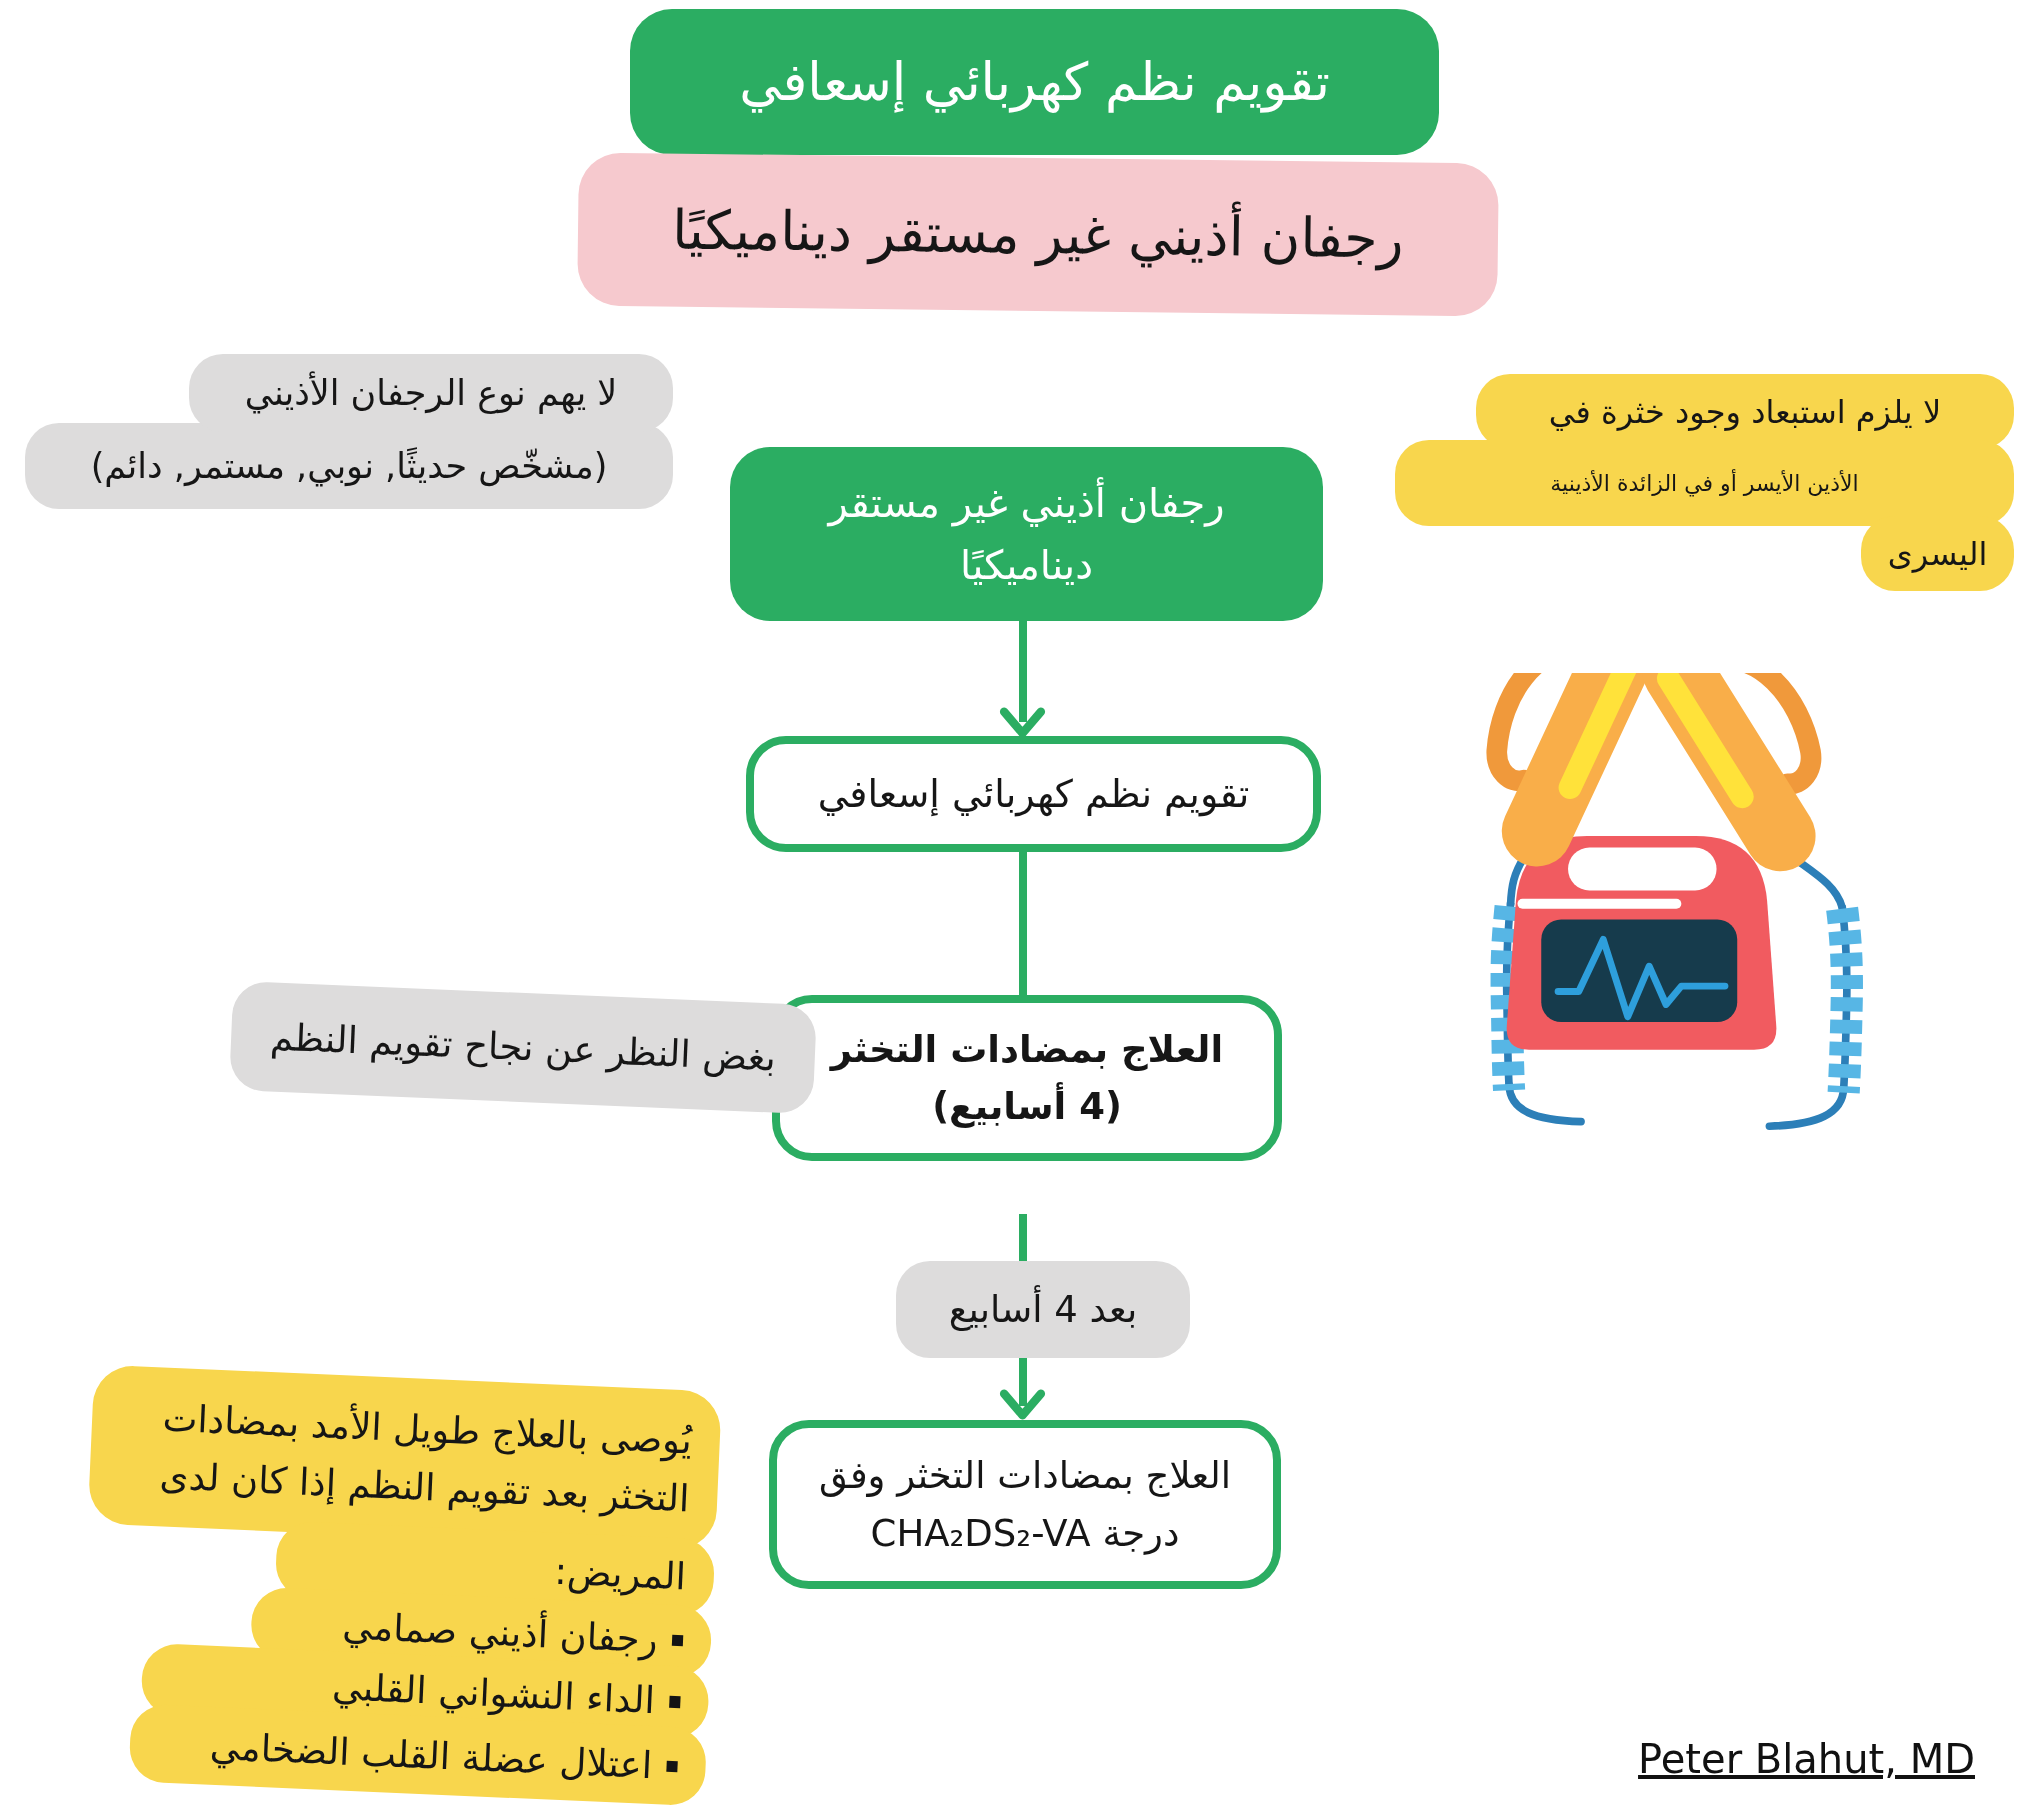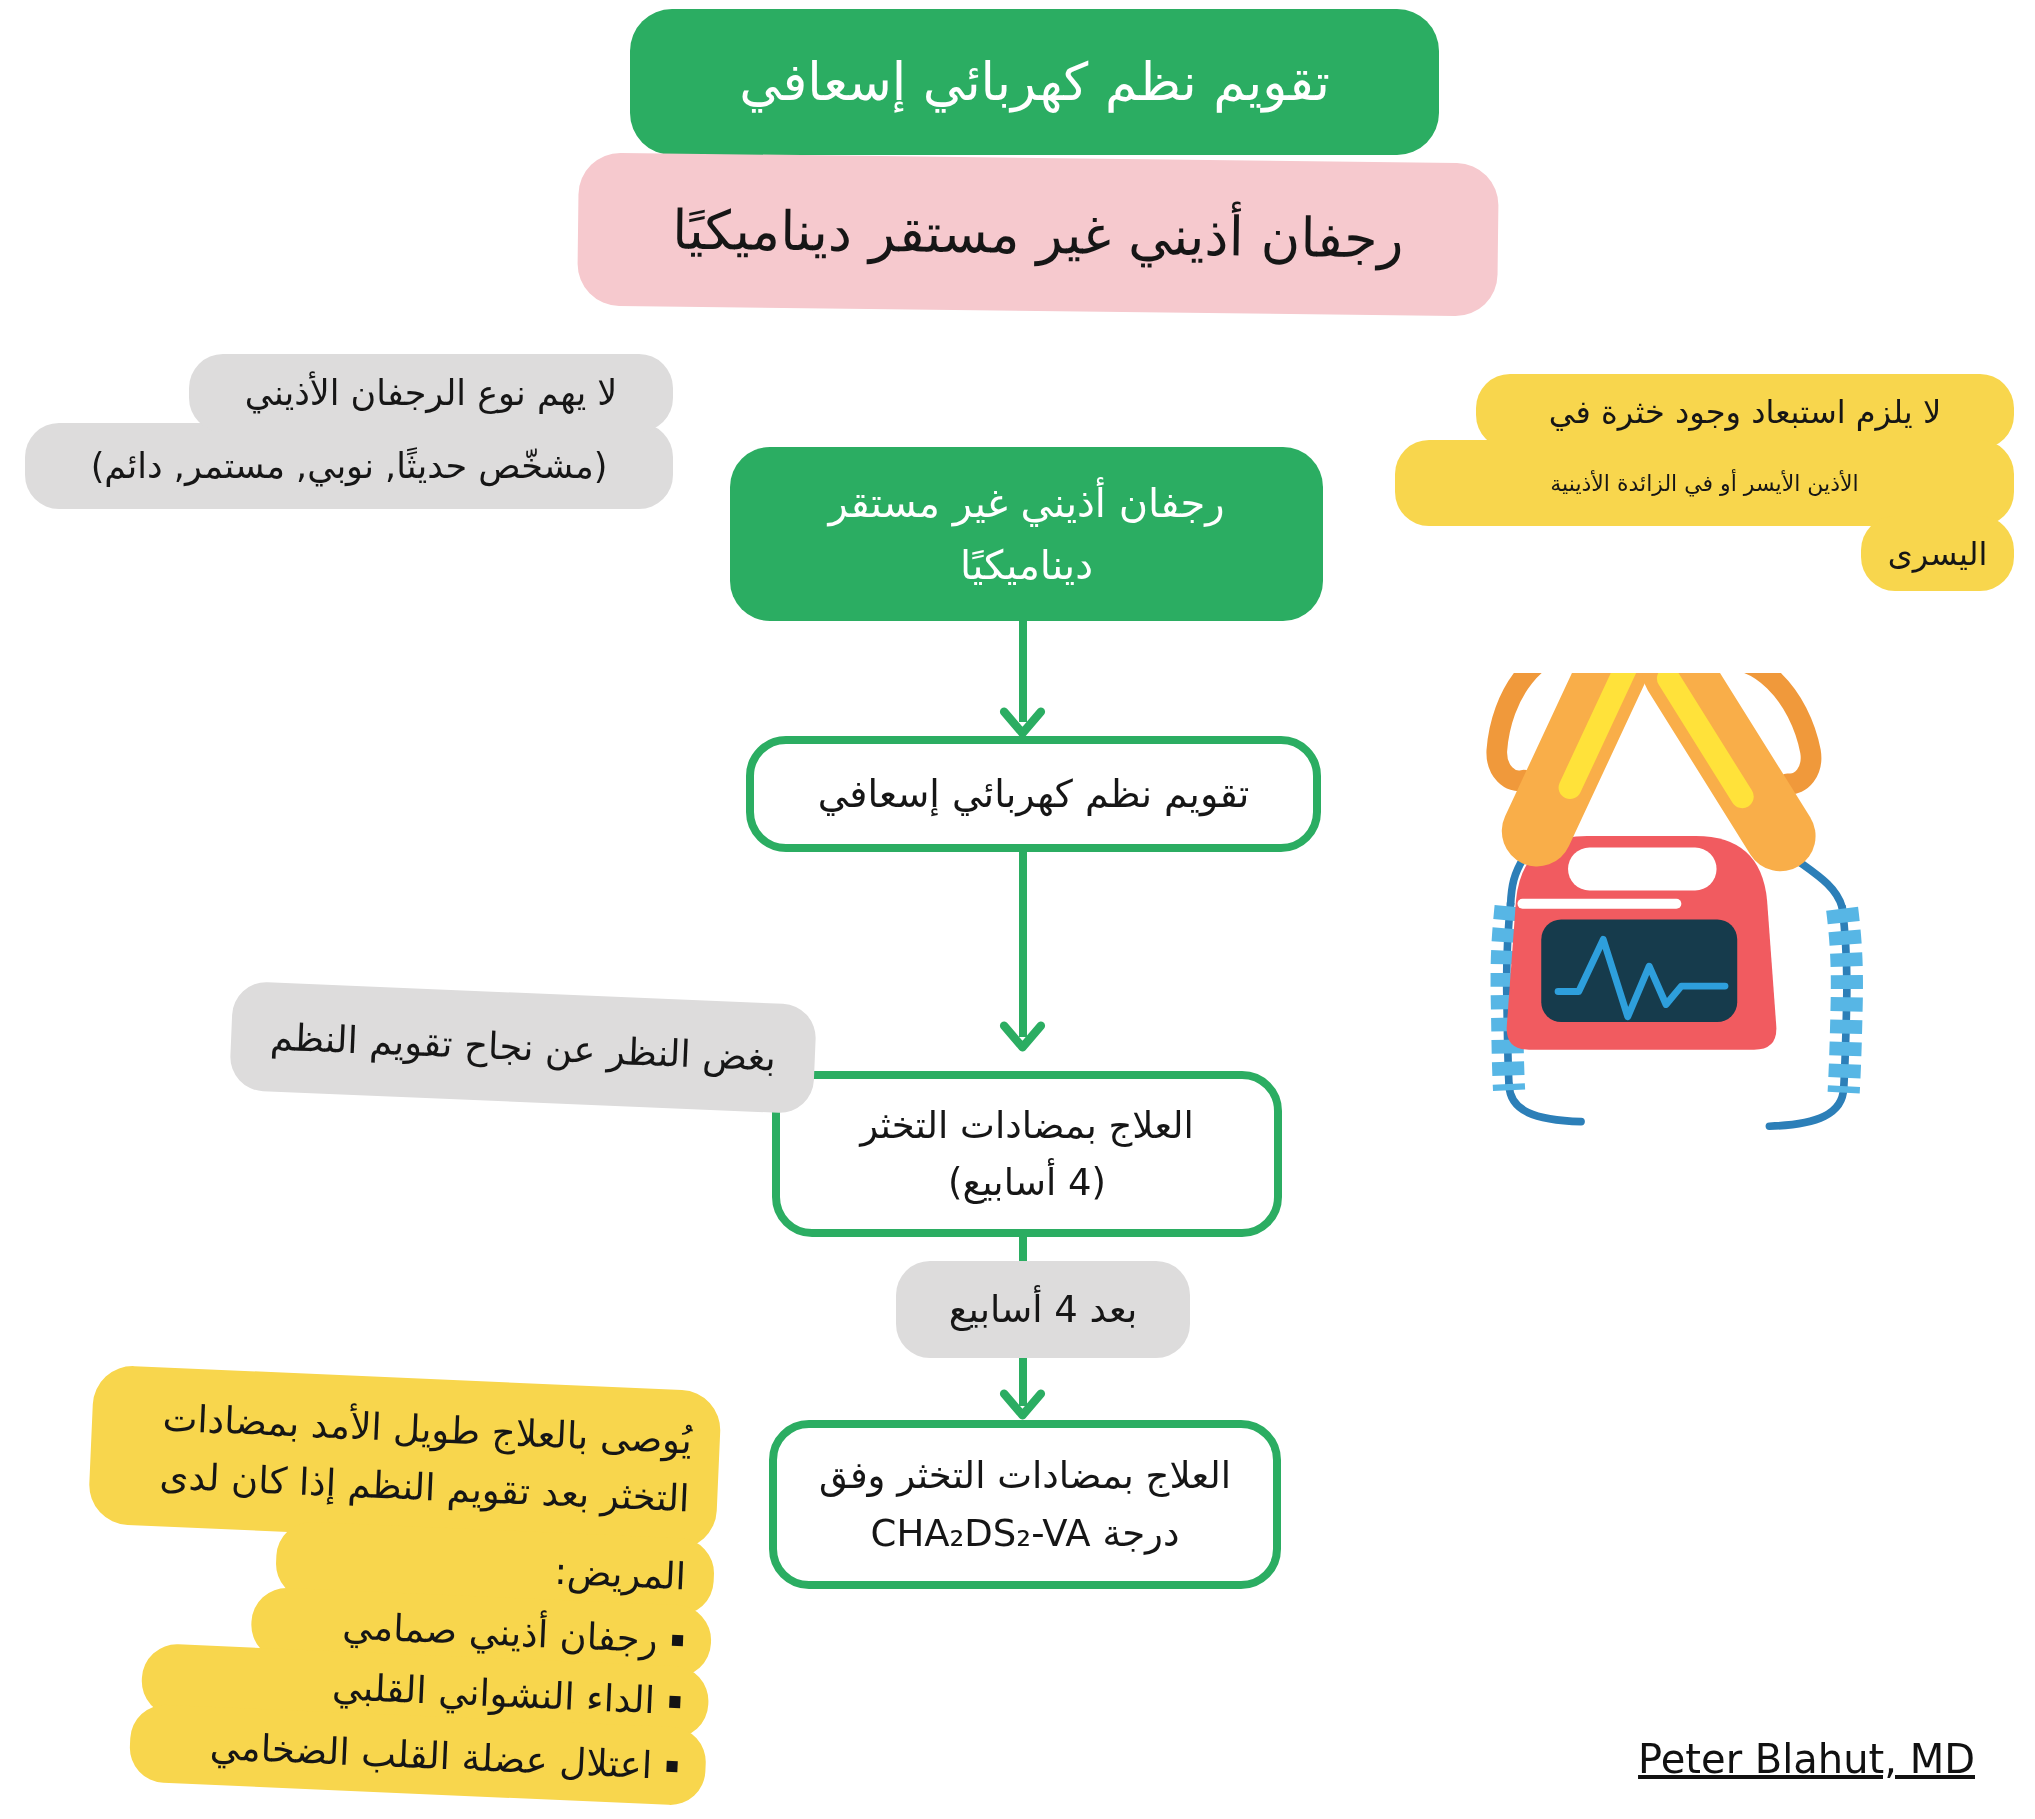--- a/index.html
+++ b/index.html
@@ -88,21 +88,21 @@
 
   <div class="flow-box" style="left:746px;top:736px;width:575px;height:116px;font-size:38px;">
     <span>تقويم نظم كهربائي إسعافي</span>
   </div>
 
   <div class="vline" style="left:1019px;top:848px;height:189px;"></div>
   <svg class="chevron" style="left:998px;top:1021px;" width="49" height="34" viewBox="0 0 64 44">
     <polyline points="8,6 32,34 56,6" fill="none" stroke="#2BAD62" stroke-width="11" stroke-linecap="round" stroke-linejoin="round"></polyline>
   </svg>
 
-  <div class="flow-box" style="left:772px;top:1071px;width:510px;height:166px;font-size:37px;z-index:2;">
+  <div class="flow-box" style="left:772px;top:995px;width:510px;height:166px;font-size:37px;z-index:2;font-weight:bold;">
     <span>العلاج بمضادات التخثر</span>
     <span>(4 أسابيع)</span>
   </div>
 
   <div class="note-row" style="left:231px;top:993px;width:584px;height:109px;font-size:37px;transform:rotate(2.4deg);z-index:5;">
     <span>بغض النظر عن نجاح تقويم النظم</span>
   </div>
 
   <div class="vline" style="left:1019px;top:1214px;height:58px;"></div>
   <div class="note-row" style="left:896px;top:1261px;width:294px;height:97px;font-size:37px;z-index:5;">

